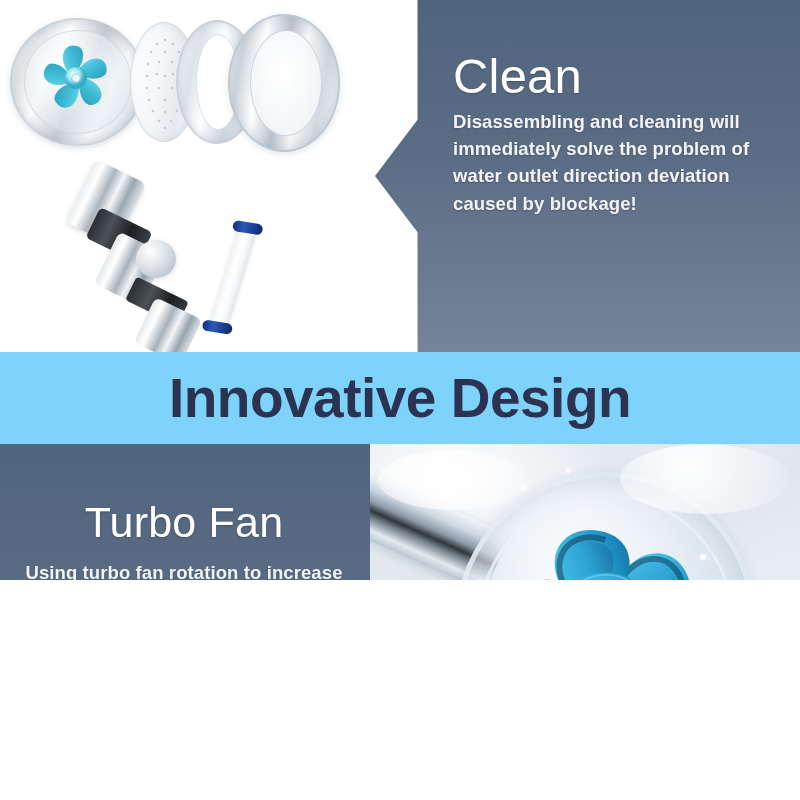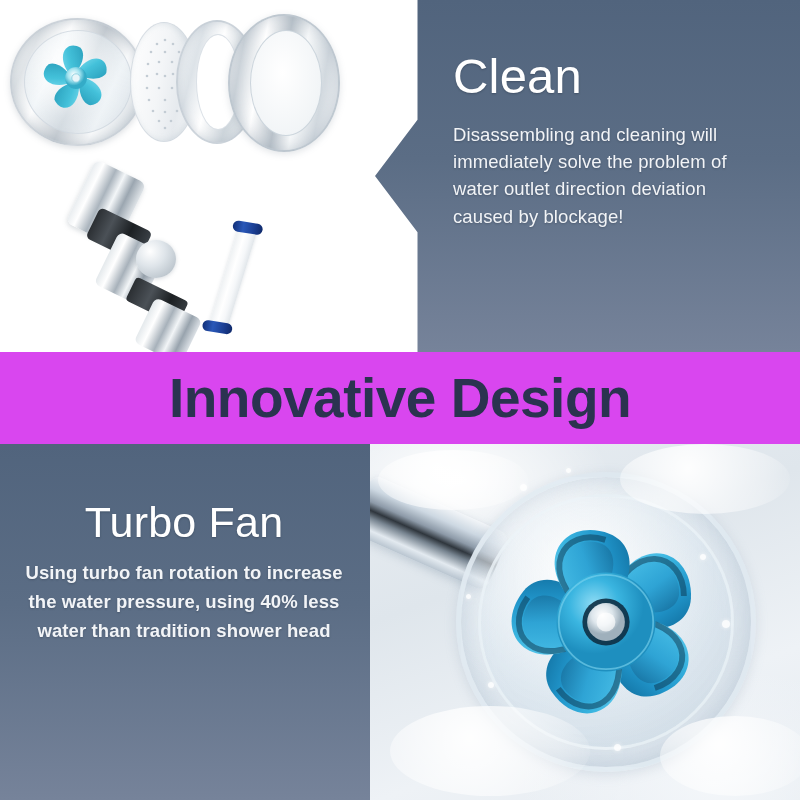--- a/index.html
+++ b/index.html
@@ -1,21 +1,21 @@
 <!DOCTYPE html>
 <html><head>
 <meta charset="utf-8">
 <style>
   * { margin:0; padding:0; box-sizing:border-box; }
   html,body { width:800px; height:800px; background:#ffffff; overflow:hidden; }
   body { font-family:"Liberation Sans", sans-serif; }
 
   .canvas {
     position:relative;
-    width:800px; height:800px;
+    width:800px; height:580px;
     background:#ffffff;
     overflow:hidden;
   }
 
   
   .top-row { position:absolute; left:0; top:0; width:800px; height:352px; }
 
   .photo-exploded {
     position:absolute; left:0; top:0; width:470px; height:352px;
     background:#ffffff;
@@ -31,33 +31,33 @@
   }
   .clean-title {
     color:#ffffff;
     font-size:49px;
     font-weight:400;
     letter-spacing:0.2px;
     line-height:1.0;
     text-shadow:0 1px 2px rgba(30,40,55,.35);
   }
   .clean-body {
-    margin-top:20px;
+    margin-top:7px;
     color:#f2f4f7;
     font-size:18.5px;
-    font-weight:normal;
+    font-weight:bold;
     line-height:1.47;
     letter-spacing:0.1px;
     text-shadow:0 1px 2px rgba(30,40,55,.3);
   }
 
   
   .banner {
     position:absolute; left:0; top:352px; width:800px; height:92px;
-    background:#d946ef;
+    background:#7dd3fc;
     display:flex; align-items:center; justify-content:center;
   }
   .banner-text {
     color:#2b3350;
     font-size:55px;
     font-weight:bold;
     letter-spacing:-0.5px;
     line-height:1;
   }
 

